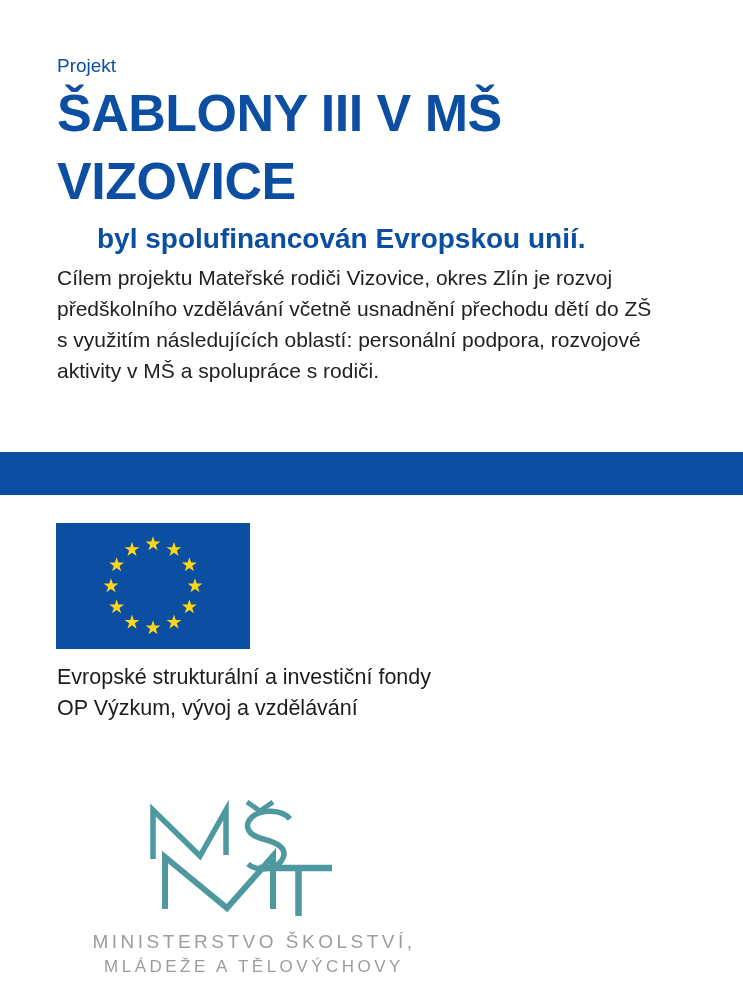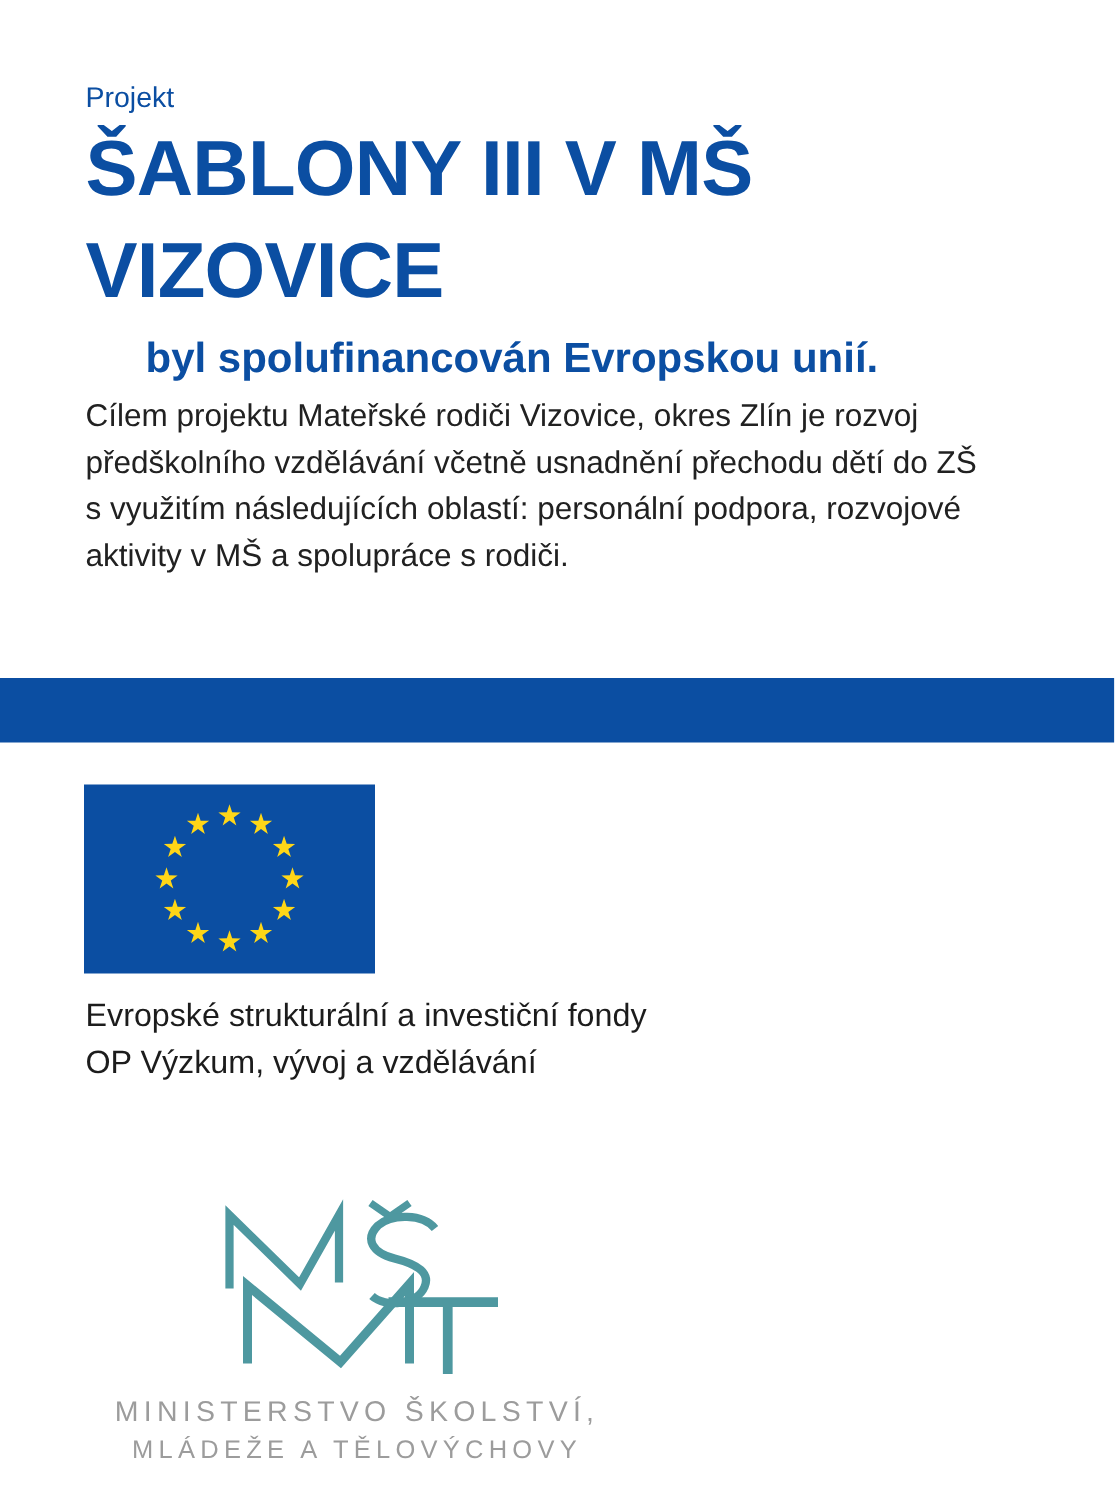--- a/index.html
+++ b/index.html
@@ -83,21 +83,21 @@
   .msmt-logo {
     position: absolute;
     left: 143px;
     top: 797px;
     width: 200px;
     height: 128px;
   }
   .msmt-logo svg { display: block; width: 200px; height: 128px; }
   .ministry {
     position: absolute;
-    left: 8px;
+    left: 24px;
     top: 928px;
     width: 460px;
     text-align: center;
     color: #9c9c9c;
   }
   .ministry .line1 {
     font-size: 19px;
     letter-spacing: 3.5px;
     line-height: 27px;
     white-space: nowrap;

